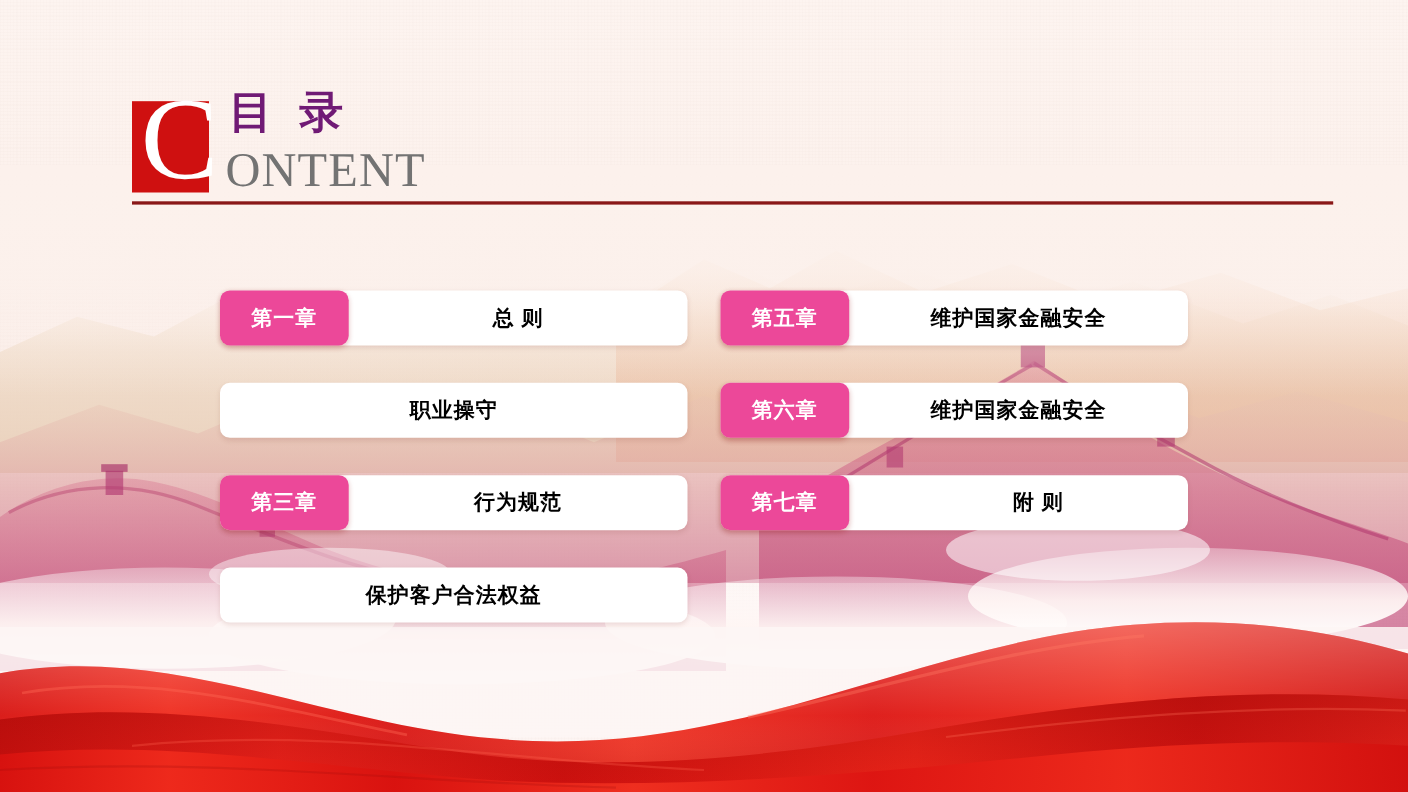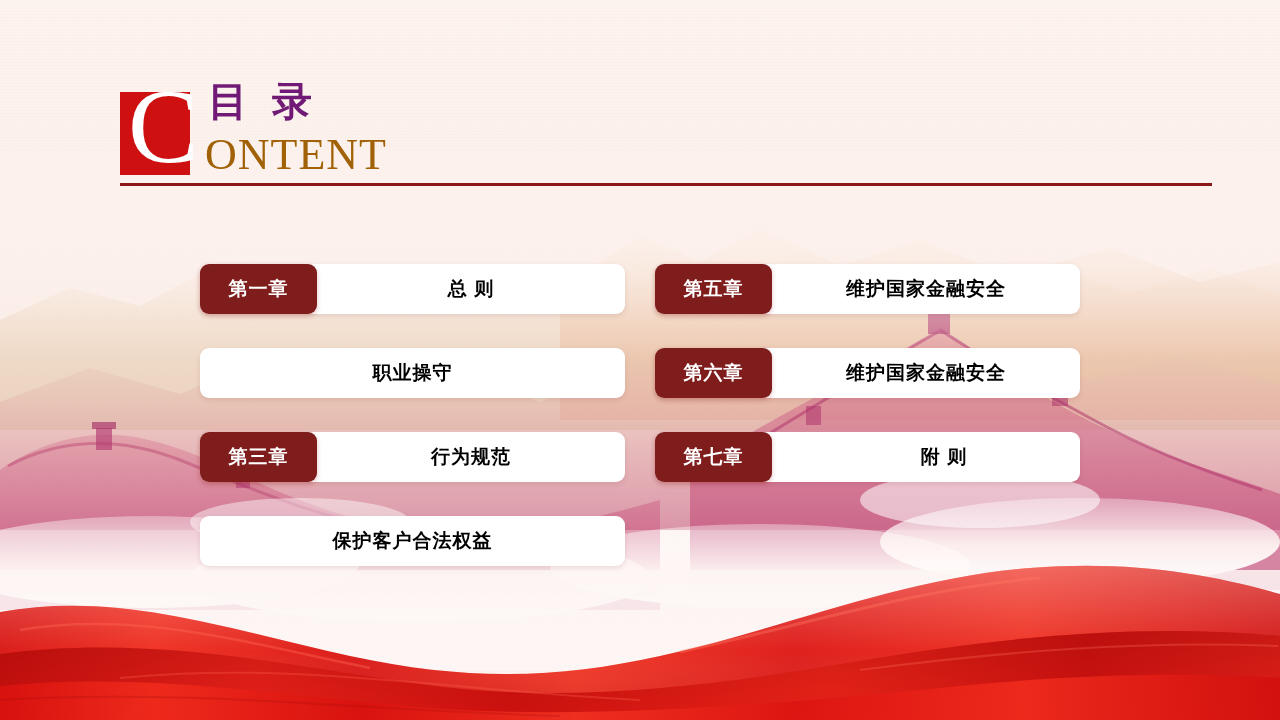--- a/index.html
+++ b/index.html
@@ -102,21 +102,21 @@
     color: #701a75;
     letter-spacing: 7px;
   }
   .en-title {
     position: absolute;
     left: 85px;
     top: 45px;
     font-family: "Liberation Serif", "DejaVu Serif", serif;
     font-size: 44px;
     line-height: 1;
-    color: #a16207;
+    color: #737373;
     letter-spacing: 1px;
     font-weight: 400;
   }
   .title-rule {
     position: absolute;
     left: 120px;
     top: 183px;
     width: 1092px;
     height: 3px;
     background: #8a1717;
@@ -147,21 +147,21 @@
     background: #ffffff;
     border-radius: 9px;
     box-shadow: 0 2px 5px rgba(130, 60, 50, .14);
   }
   .chapter-tag {
     position: relative;
     z-index: 2;
     width: 117px;
     height: 100%;
     flex: 0 0 117px;
-    background: #7f1d1d;
+    background: #ec4899;
     border-radius: 9px;
     display: flex;
     align-items: center;
     justify-content: center;
     color: #ffffff;
     font-size: 19px;
     font-weight: 700;
     letter-spacing: 1px;
     box-shadow: 0 2px 5px rgba(150, 20, 20, .25);
   }

